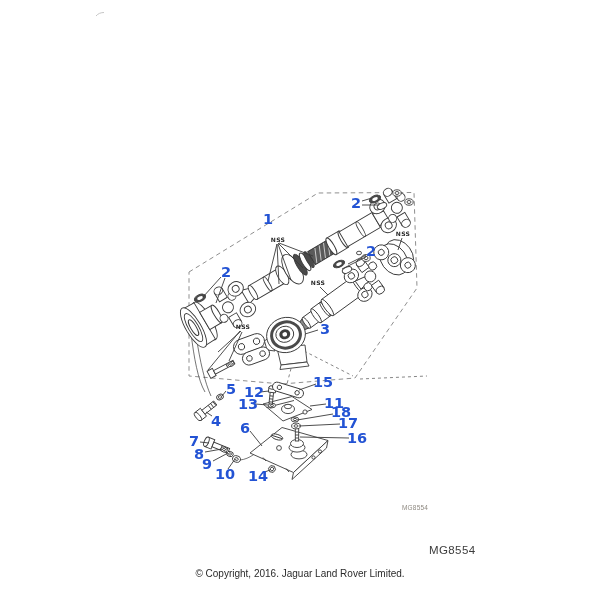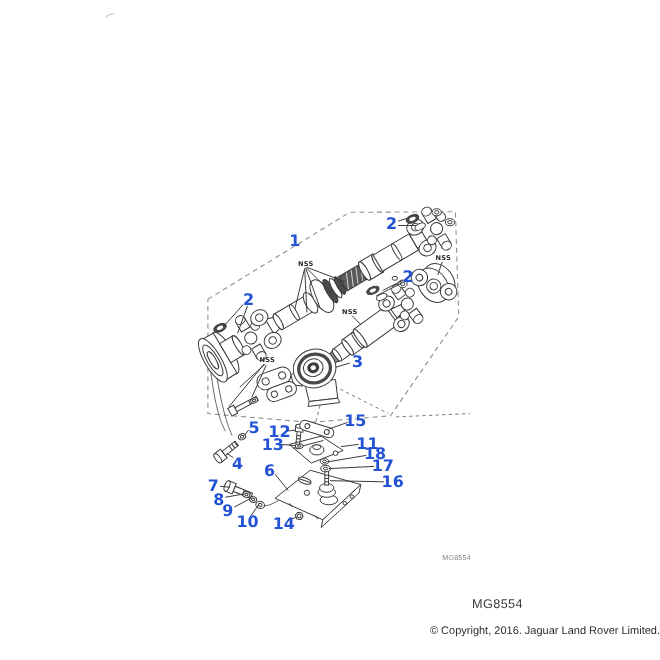--- a/index.html
+++ b/index.html
@@ -10,21 +10,21 @@
   .wh{stroke:#3a3a3a;stroke-width:.9;fill:#ffffff;}
   .dk{stroke:#3a3a3a;stroke-width:.9;fill:#4a4a4a;}
   .thin{stroke-width:.7;}
   .dash{stroke:#8f8f8f;stroke-width:1;fill:none;stroke-dasharray:4.5 3.5;}
   .dash2{stroke:#787878;stroke-width:.9;fill:none;stroke-dasharray:3 3;}
   .leader{fill:none;stroke-width:.9;}
   .callout{font:700 14.5px "DejaVu Sans",sans-serif;text-anchor:middle;}
   .nss{font:700 6px "DejaVu Sans",sans-serif;text-anchor:middle;letter-spacing:.3px;fill:#2a2a2a;}
   .stamp-small{position:absolute;left:402px;top:504px;font-size:6.5px;color:#8f8a82;letter-spacing:.2px;}
   .fig-code{position:absolute;left:429px;top:544px;font-size:11.5px;color:#3c3c3c;letter-spacing:.4px;}
-  .copyright{position:absolute;left:0;top:568px;width:600px;text-align:right;font-size:10px;color:#2b2b2b;}
+  .copyright{position:absolute;left:0;top:568px;width:600px;text-align:center;font-size:10px;color:#2b2b2b;}
 </style>
 </head>
 <body>
 
 <div class="stage">
   <svg width="600" height="600" viewBox="0 0 600 600">
 
     <path d="M96,16 C98,13.5 101,12.5 104,12.5" stroke="#c6c6c6" fill="none"></path>
 
     <g>

